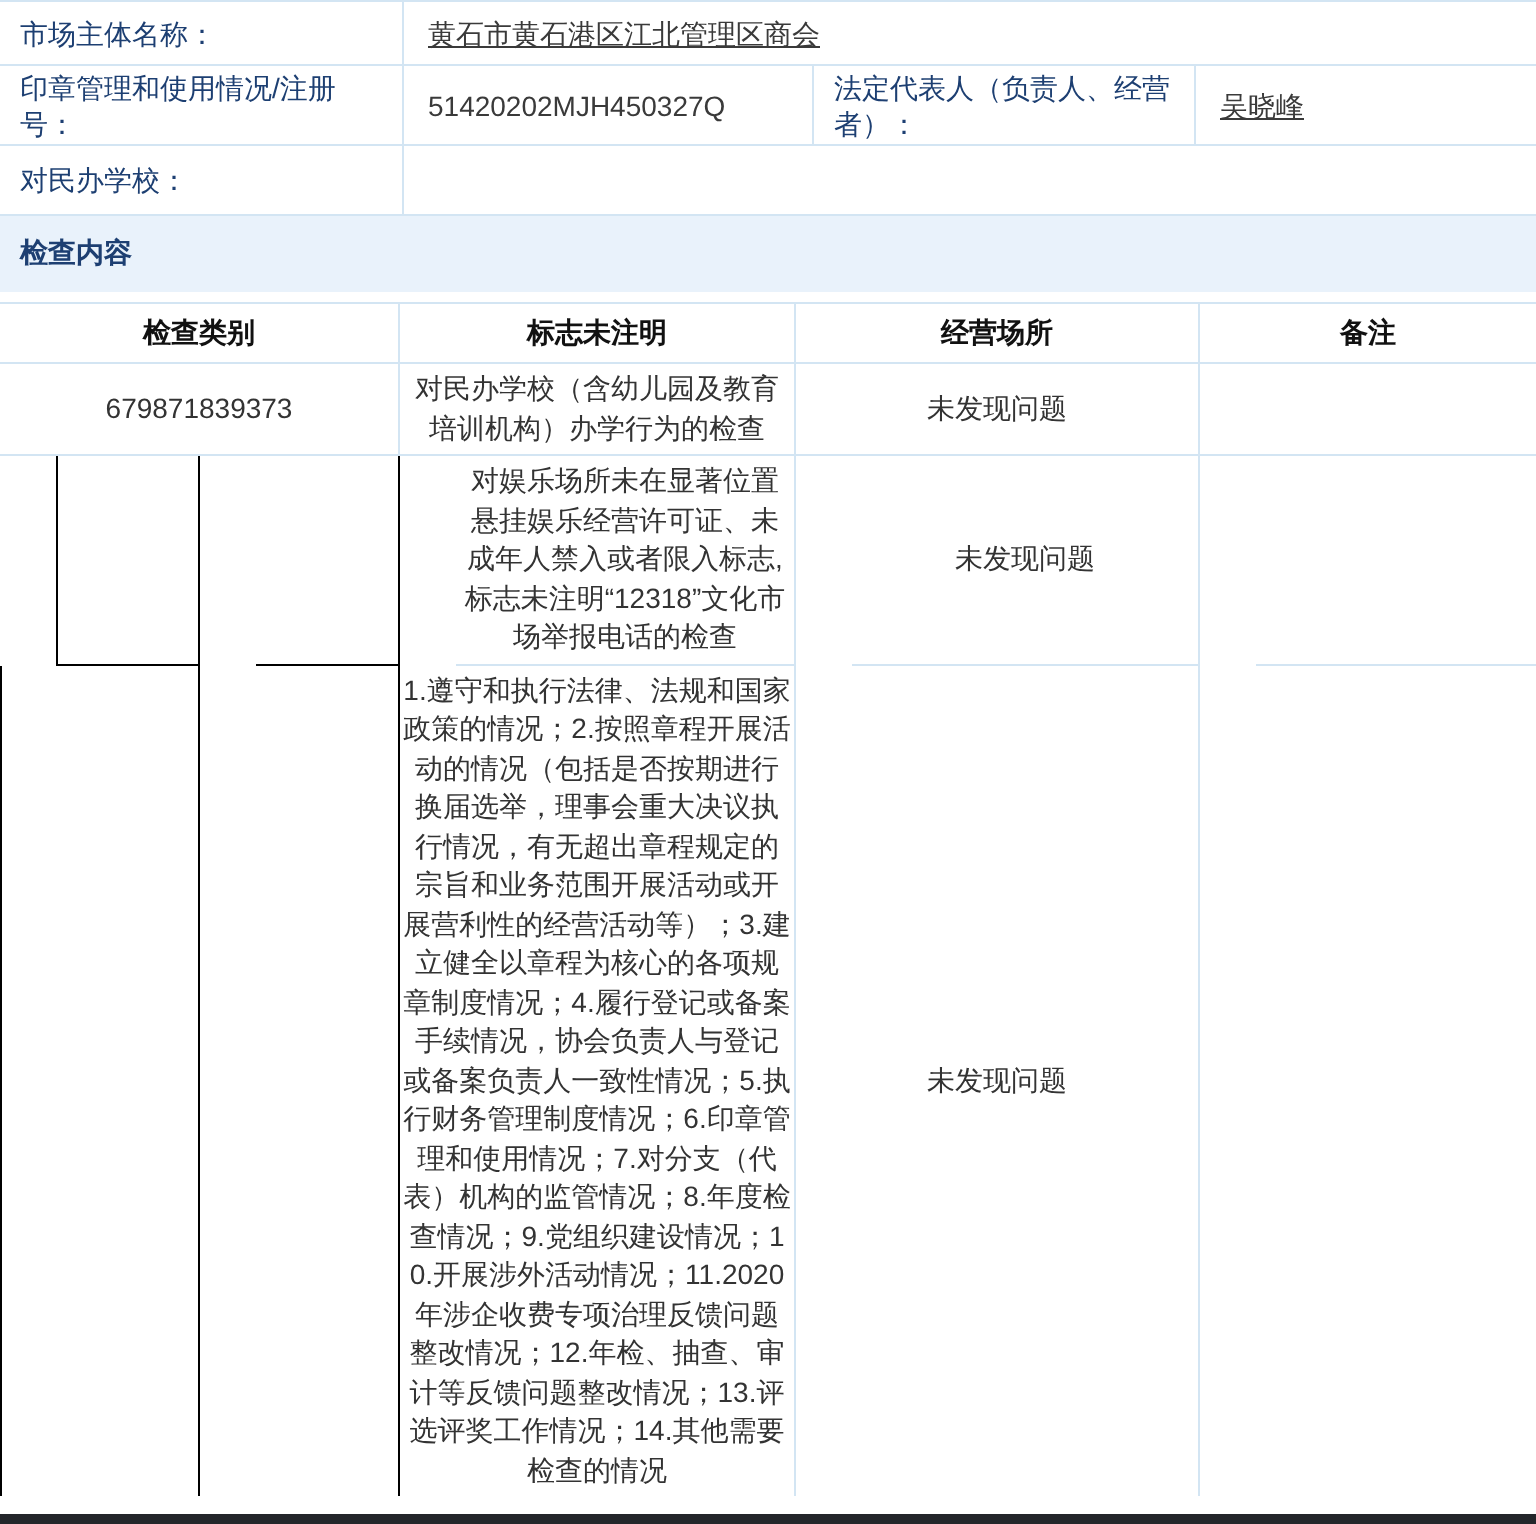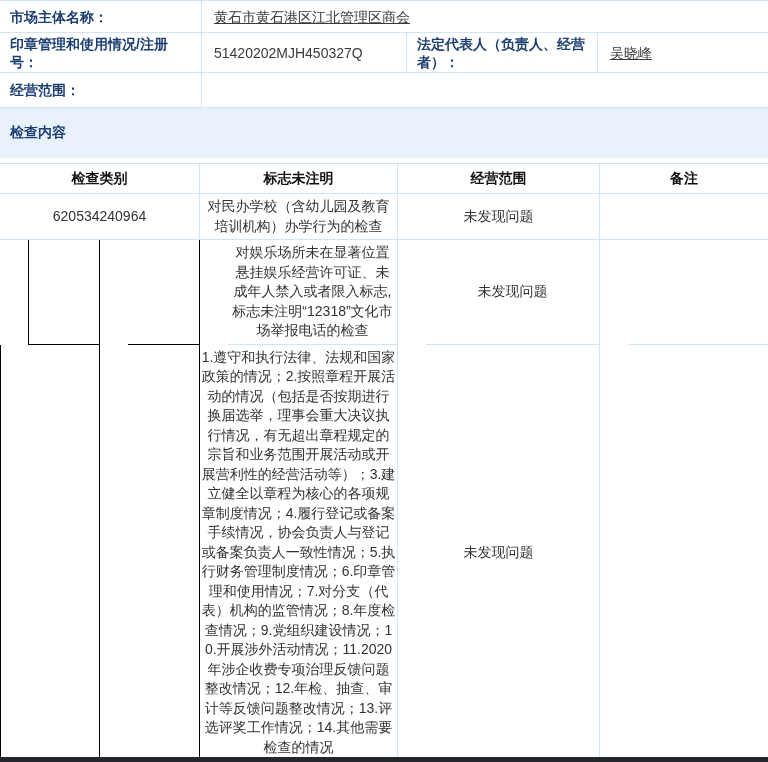--- a/index.html
+++ b/index.html
@@ -20,25 +20,25 @@
   .fr-a{grid-template-columns:202px 1fr;}
   .fr-b{grid-template-columns:202px 205px 191px 1fr;}
   .f-cell{
     border-right:1px solid var(--lb);
     border-bottom:1px solid var(--lb);
     display:flex;align-items:center;
     padding:0 12px;font-size:14px;color:var(--txt);
     line-height:18px;
   }
   .f-cell:last-child{border-right:none;text-decoration:underline;}
-  .f-label{font-weight:bold;color:var(--navy);padding:0 10px;}
+  .f-label{font-weight:normal;color:var(--navy);padding:0 10px;}
   .h32{min-height:32px;} .h40{min-height:40px;} .h33{min-height:33px;} .h35{min-height:35px;}
   
   .band{
-    height:50px;background:var(--band);
+    height:38px;background:var(--band);
     display:flex;align-items:center;padding:0 10px;
     color:var(--navy);font-weight:bold;font-size:14px;
     margin-bottom:5px;
   }
   
   .tbl{border-top:1px solid var(--lb);}
   .t-row{display:grid;}
   .cols4{grid-template-columns:200px 198px 202px 168px;}
   .cols5{grid-template-columns:100px 100px 198px 202px 168px;}
   .t-cell{
@@ -81,42 +81,42 @@
 
   <div class="f-row fr-b">
     <div class="f-cell f-label h40">印章管理和使用情况/注册号：</div>
     <div class="f-cell h40">51420202MJH450327Q</div>
     <div class="f-cell f-label h40">法定代表人（负责人、经营者）：</div>
     <div class="f-cell h40">吴晓峰</div>
   </div>
 
 
   <div class="f-row fr-a">
-    <div class="f-cell f-label h35">经营范围：</div>
+    <div class="f-cell f-label h35">对民办学校：</div>
     <div class="f-cell h35"></div>
   </div>
 
 
 </div>
 
 <div class="band">
   <span>检查内容</span>
 </div>
 
 <div class="tbl">
 
   <div class="t-row cols4 t-head">
     <div class="t-cell">检查类别</div>
     <div class="t-cell">标志未注明</div>
-    <div class="t-cell">经营范围</div>
+    <div class="t-cell">经营场所</div>
     <div class="t-cell">备注</div>
   </div>
 
   <div class="t-row cols4 r1">
-    <div class="t-cell">620534240964</div>
+    <div class="t-cell">679871839373</div>
     <div class="t-cell item-cell">对民办学校（含幼儿园及教育培训机构）办学行为的检查</div>
     <div class="t-cell">未发现问题</div>
     <div class="t-cell"></div>
   </div>
 
   <div class="t-row cols5 r2">
     <div class="t-cell b-cell b-first"></div>
     <div class="t-cell b-cell"></div>
     <div class="t-cell item-cell">对娱乐场所未在显著位置悬挂娱乐经营许可证、未成年人禁入或者限入标志,标志未注明“12318”文化市场举报电话的检查</div>
     <div class="t-cell">未发现问题</div>

